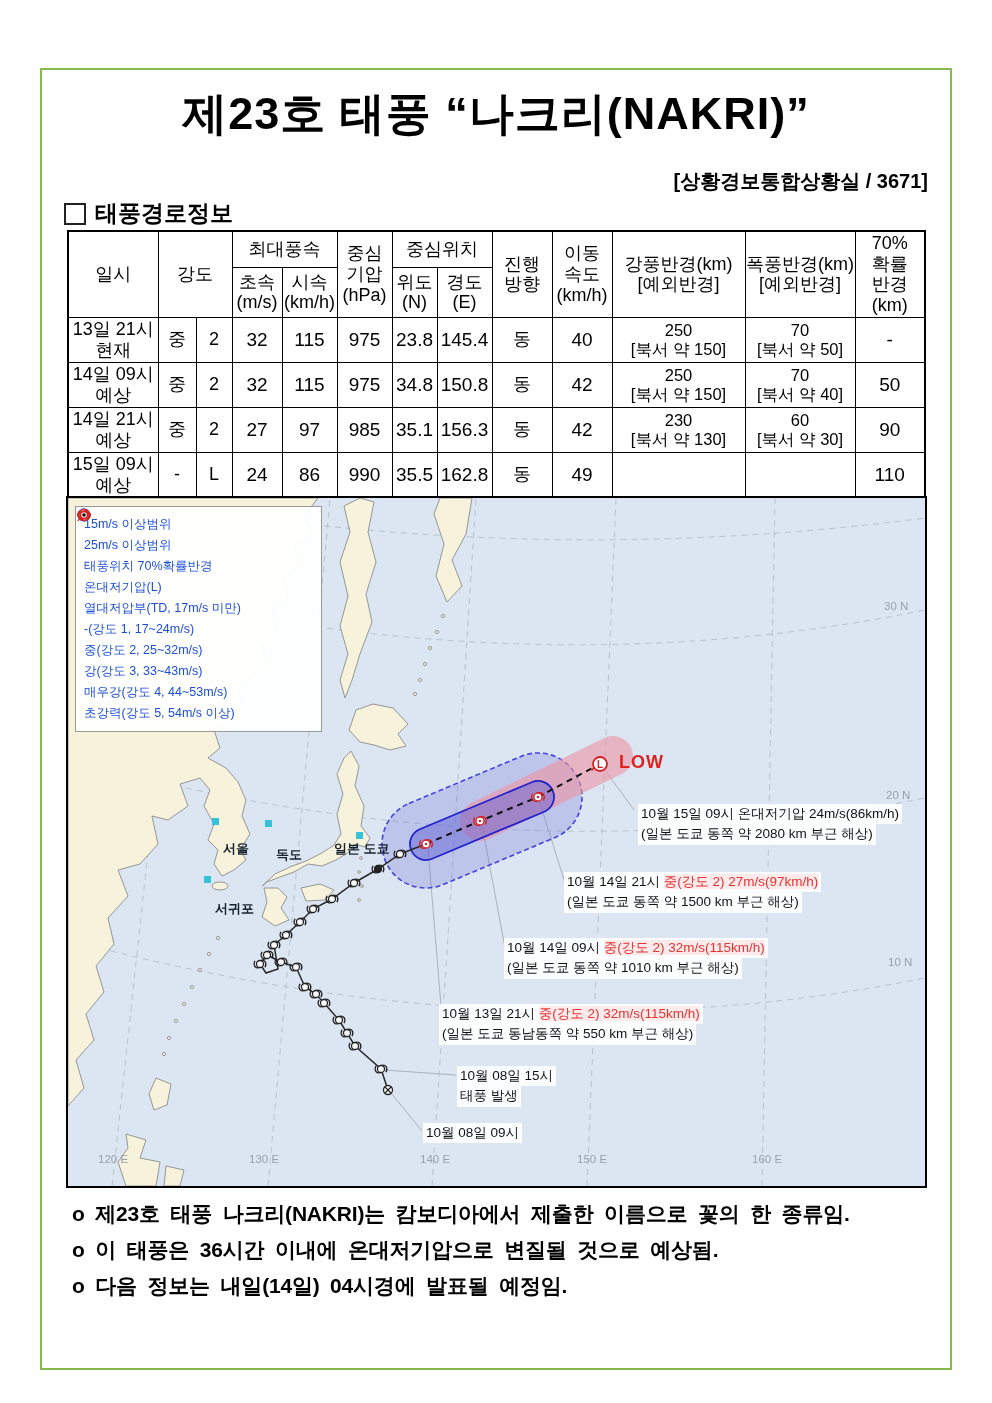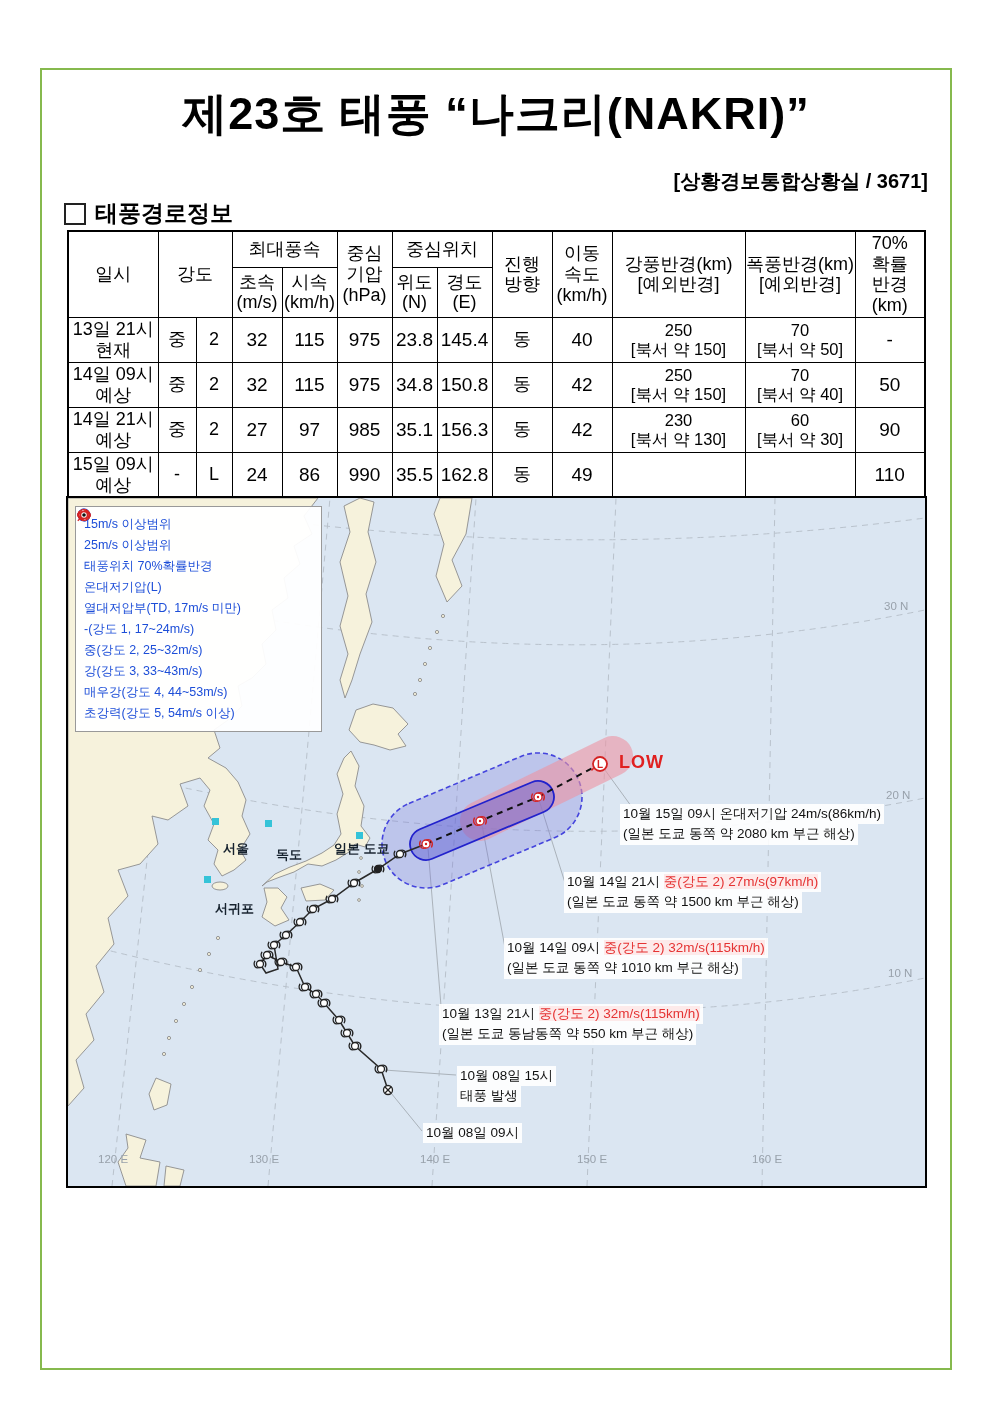--- a/index.html
+++ b/index.html
@@ -488,21 +488,21 @@
     <div class="abs plabel" style="left:155px;top:314px;">서울</div>
     <div class="abs psq" style="left:197px;top:322px;"></div>
     <div class="abs plabel" style="left:208px;top:320px;">독도</div>
     <div class="abs psq" style="left:288px;top:334px;"></div>
     <div class="abs plabel" style="left:266px;top:314px;">일본 도쿄</div>
     <div class="abs psq" style="left:136px;top:378px;"></div>
     <div class="abs plabel" style="left:147px;top:374px;">서귀포</div>
 
     <div class="abs lowtxt" style="left:551px;top:254px;">LOW</div>
 
-    <div class="abs anno" style="left:543px;top:306px;padding-left:9px;">
+    <div class="abs anno" style="left:561px;top:306px;padding-left:9px;">
       <div class="ln">
           <span>10월 15일 09시 온대저기압 24m/s(86km/h)</span>
           <span class="red"></span>
         </div>
       <div class="ln">(일본 도쿄 동쪽 약 2080 km 부근 해상)</div>
     </div>
     <div class="abs anno" style="left:496px;top:374px;">
       <div class="ln">
           <span>10월 14일 21시 </span>
           <span class="red">중(강도 2) 27m/s(97km/h)</span>
@@ -530,21 +530,26 @@
       <div class="ln">태풍 발생</div>
     </div>
     <div class="abs anno" style="left:355px;top:625px;">
       <div class="ln">
           <span>10월 08일 09시</span>
         </div>
     </div>
 
     <div class="abs coord" style="left:816px;top:102px;">30 N</div>
     <div class="abs coord" style="left:818px;top:291px;">20 N</div>
-    <div class="abs coord" style="left:820px;top:469px;text-align:center;">10 N</div>
+    <div class="abs coord" style="left:820px;top:458px;text-align:center;">10 N</div>
     <div class="abs coord" style="left:30px;top:655px;">120 E</div>
     <div class="abs coord" style="left:181px;top:655px;">130 E</div>
     <div class="abs coord" style="left:352px;top:655px;">140 E</div>
     <div class="abs coord" style="left:509px;top:655px;">150 E</div>
     <div class="abs coord" style="left:684px;top:655px;">160 E</div>
   </div>
 
+  <div class="abs" id="notes">
+    <div>o 제23호 태풍 나크리(NAKRI)는 캄보디아에서 제출한 이름으로 꽃의 한 종류임.</div>
+    <div>o 이 태풍은 36시간 이내에 온대저기압으로 변질될 것으로 예상됨.</div>
+    <div>o 다음 정보는 내일(14일) 04시경에 발표될 예정임.</div>
+  </div>
 </div>
 
 </body></html>

